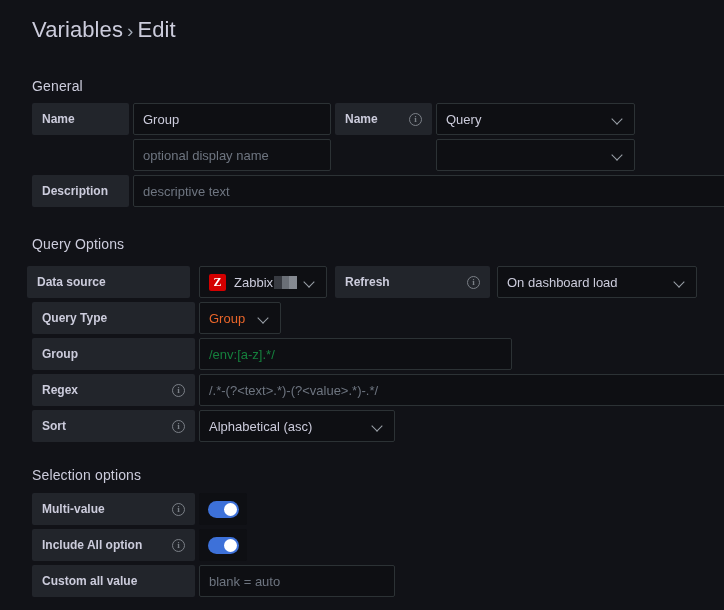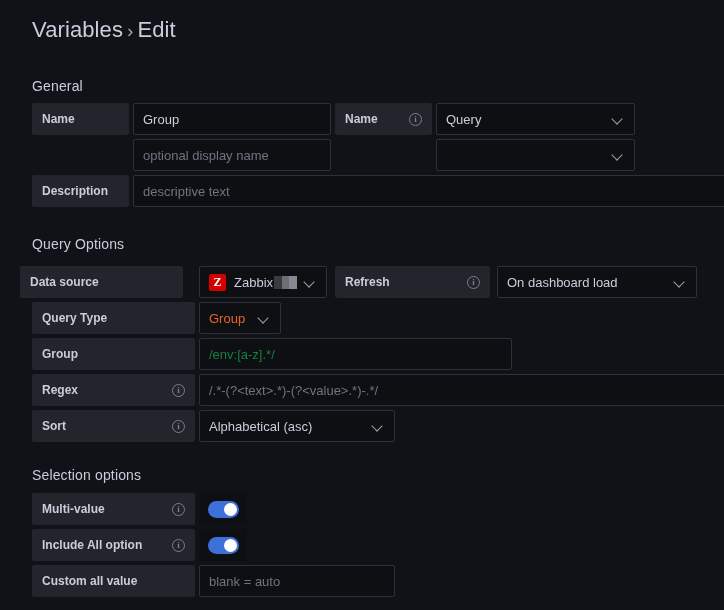--- a/index.html
+++ b/index.html
@@ -140,21 +140,21 @@
 
   <div class="lbl" style="left:32px; top:175px; width:97px;">
     <span>Description</span>
   </div>
   <div class="inp placeholder" style="left:133px; top:175px; width:620px;">
     <span>descriptive text</span>
   </div>
 
   <div class="section-head" style="top:236px">Query Options</div>
 
-  <div class="lbl" style="left:20px; top:266px; width:163px;">
+  <div class="lbl" style="left:27px; top:266px; width:163px;">
     <span>Data source</span>
   </div>
   <div class="sel" style="left:199px; top:266px; width:128px;">
     <span class="ds-logo">Z</span>
     <span class="val"><span>Zabbix</span><span class="redacted"></span></span>
     <span class="chev"></span>
   </div>
 
   <div class="lbl" style="left:335px; top:266px; width:155px;">
     <span>Refresh</span>

